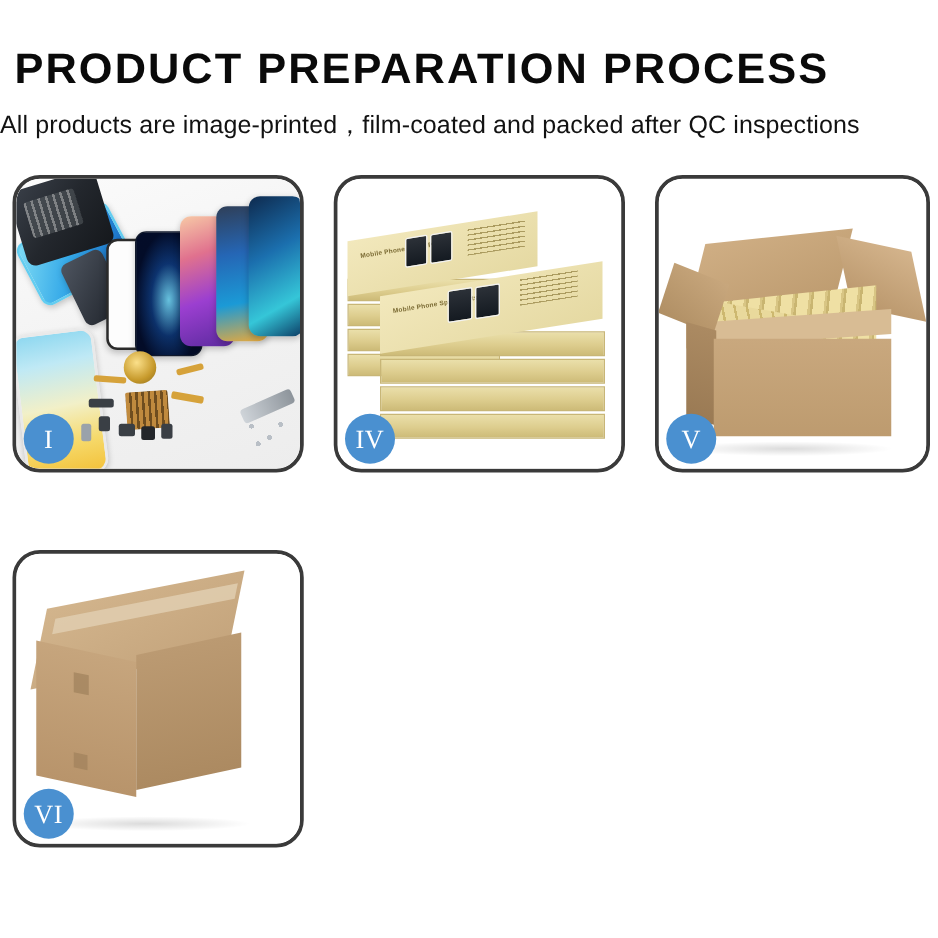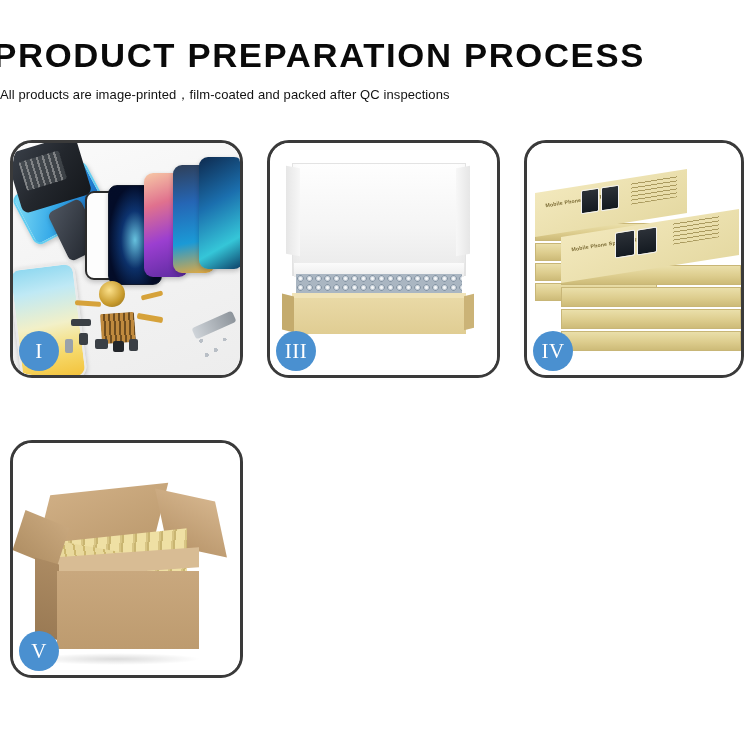--- a/index.html
+++ b/index.html
@@ -13,36 +13,37 @@
     overflow: hidden;
     font-family: "Liberation Sans", sans-serif;
     position: relative;
   }
 
   
   .header {
     position: absolute;
     top: 0; left: 0;
     width: 675px;
+    text-align: center;
   }
   .title {
     margin: 0;
     padding-top: 36px;
     font-size: 34px;
     font-weight: 700;
     letter-spacing: 1.6px;
     color: #0a0a0a;
     font-family: "Liberation Sans", sans-serif;
     white-space: nowrap;
     transform: scaleX(1.02);
   }
   .subtitle {
     margin: 0;
     padding-top: 11px;
-    font-size: 13px;
+    font-size: 20px;
     font-weight: 400;
     letter-spacing: 0.1px;
     color: #121212;
     white-space: nowrap;
   }
 
   
   .grid {
     position: absolute;
     top: 140px;
@@ -499,37 +500,20 @@
         <div class="part-sm" style="left:116px;top:196px;width:9px;height:12px;"></div>
         <div class="chip" style="left:52px;top:196px;width:8px;height:14px;background:#9aa2aa;"></div>
         <div class="tool"></div>
         <div class="screws"></div>
       </div>
       <div class="badge">I</div>
     </div>
   </div>
 
 
-  <div class="panel">
-    <div class="panel-inner">
-      <div class="scene">
-        <div class="p3-bg"></div>
-        <div class="p3-lid"></div>
-        <div class="p3-lid-flapL"></div>
-        <div class="p3-lid-flapR"></div>
-        <div class="p3-foam"></div>
-        <div class="p3-bubble"></div>
-        <div class="p3-rim"></div>
-        <div class="p3-front"></div>
-        <div class="p3-side"></div>
-        <div class="p3-sideR"></div>
-      </div>
-      <div class="badge">III</div>
-    </div>
-  </div>
 
   <div class="panel">
     <div class="panel-inner">
       <div class="scene">
         <div class="p4-bg"></div>
         <div class="stack">
 
           <div class="sbox" style="left:2px;top:62px;width:120px;height:16px;"></div>
           <div class="sbox" style="left:2px;top:82px;width:120px;height:16px;"></div>
           <div class="sbox" style="left:2px;top:102px;width:120px;height:16px;"></div>
@@ -568,14 +552,29 @@
         <div class="c5-toprim"></div>
         <div class="c5-flapLeft"></div>
         <div class="c5-left"></div>
         <div class="c5-body"></div>
         <div class="shadow-soft"></div>
       </div>
       <div class="badge">V</div>
     </div>
   </div>
 
+  <div class="panel">
+    <div class="panel-inner">
+      <div class="scene">
+        <div class="p6-bg"></div>
+        <div class="c6-top"></div>
+        <div class="c6-tape"></div>
+        <div class="c6-front"></div>
+        <div class="c6-right"></div>
+        <div class="c6-lbl1"></div>
+        <div class="c6-lbl2"></div>
+        <div class="shadow-soft"></div>
+      </div>
+      <div class="badge">VI</div>
+    </div>
+  </div>
 
 </div>
 
 </body></html>

